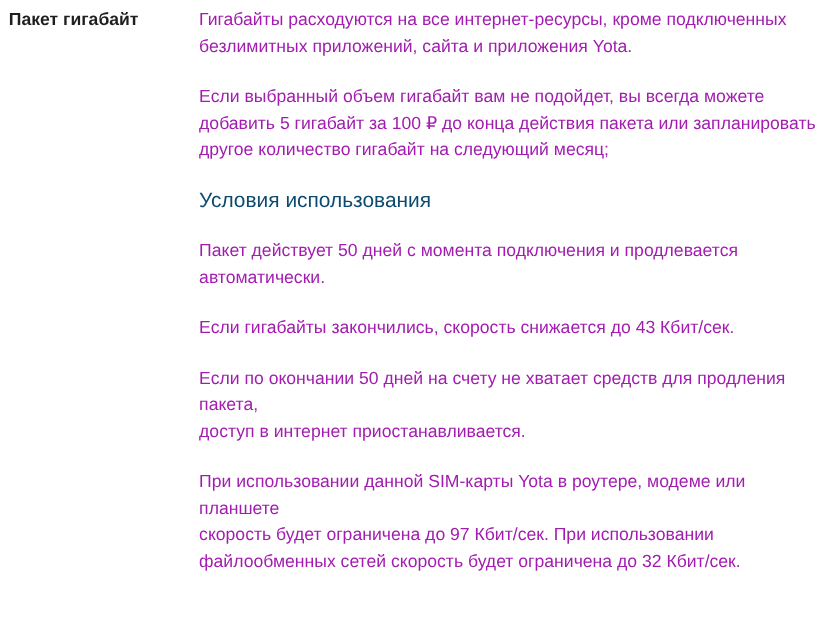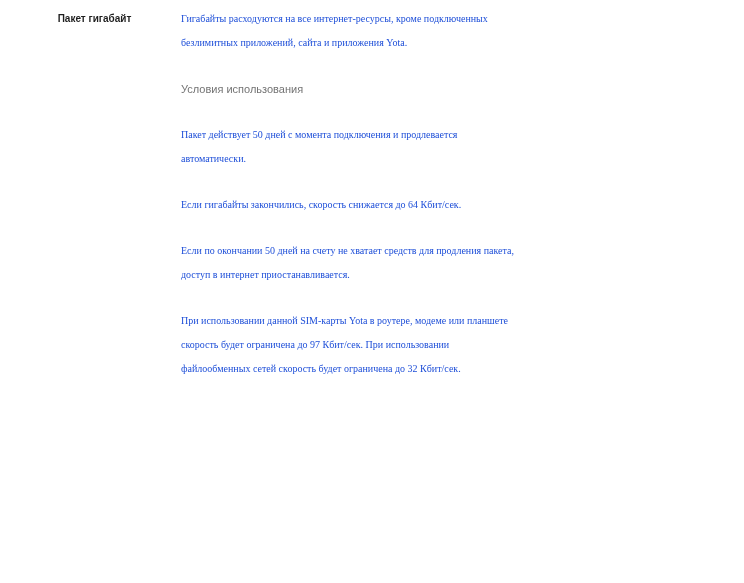--- a/index.html
+++ b/index.html
@@ -21,59 +21,60 @@
     box-sizing: border-box;
   }
   .label-col {
     width: 181px;
     flex: 0 0 181px;
     box-sizing: border-box;
     padding-left: 8px;
   }
   .row-label {
     margin: 0;
-    font-size: 10px;
+    font-size: 16px;
     line-height: 24px;
     font-weight: bold;
     color: #1f1f1f;
-    text-align: center;
   }
   .content-col {
     flex: 1 1 auto;
     max-width: 563px;
   }
   .content-col p {
     margin: 0 0 22px 0;
-    font-size: 10px;
+    font-size: 16px;
     line-height: 24px;
-    color: #1d4ed8;
+    color: #a21caf;
     white-space: pre-line;
-    font-family: Liberation Serif, serif;
   }
   .subheading {
     margin: 0 0 22px 0;
-    font-size: 11px;
+    font-size: 19px;
     line-height: 24px;
     font-weight: normal;
-    color: #737373;
+    color: #0c4a6e;
   }
 </style>
 </head>
 <body>
 
 <div class="row">
   <div class="label-col">
     <h3 class="row-label">Пакет гигабайт</h3>
   </div>
   <div class="content-col">
     <p>Гигабайты расходуются на все интернет-ресурсы, кроме подключенных
 безлимитных приложений, сайта и приложения Yota.</p>
+    <p>Если выбранный объем гигабайт вам не подойдет, вы всегда можете
+добавить 5 гигабайт за 100 ₽ до конца действия пакета или запланировать
+другое количество гигабайт на следующий месяц;</p>
     <h4 class="subheading">Условия использования</h4>
     <p>Пакет действует 50 дней с момента подключения и продлевается
 автоматически.</p>
-    <p>Если гигабайты закончились, скорость снижается до 64 Кбит/сек.</p>
+    <p>Если гигабайты закончились, скорость снижается до 43 Кбит/сек.</p>
     <p>Если по окончании 50 дней на счету не хватает средств для продления пакета,
 доступ в интернет приостанавливается.</p>
     <p>При использовании данной SIM-карты Yota в роутере, модеме или планшете
 скорость будет ограничена до 97 Кбит/сек. При использовании
 файлообменных сетей скорость будет ограничена до 32 Кбит/сек.</p>
   </div>
 </div>
 
 </body></html>

